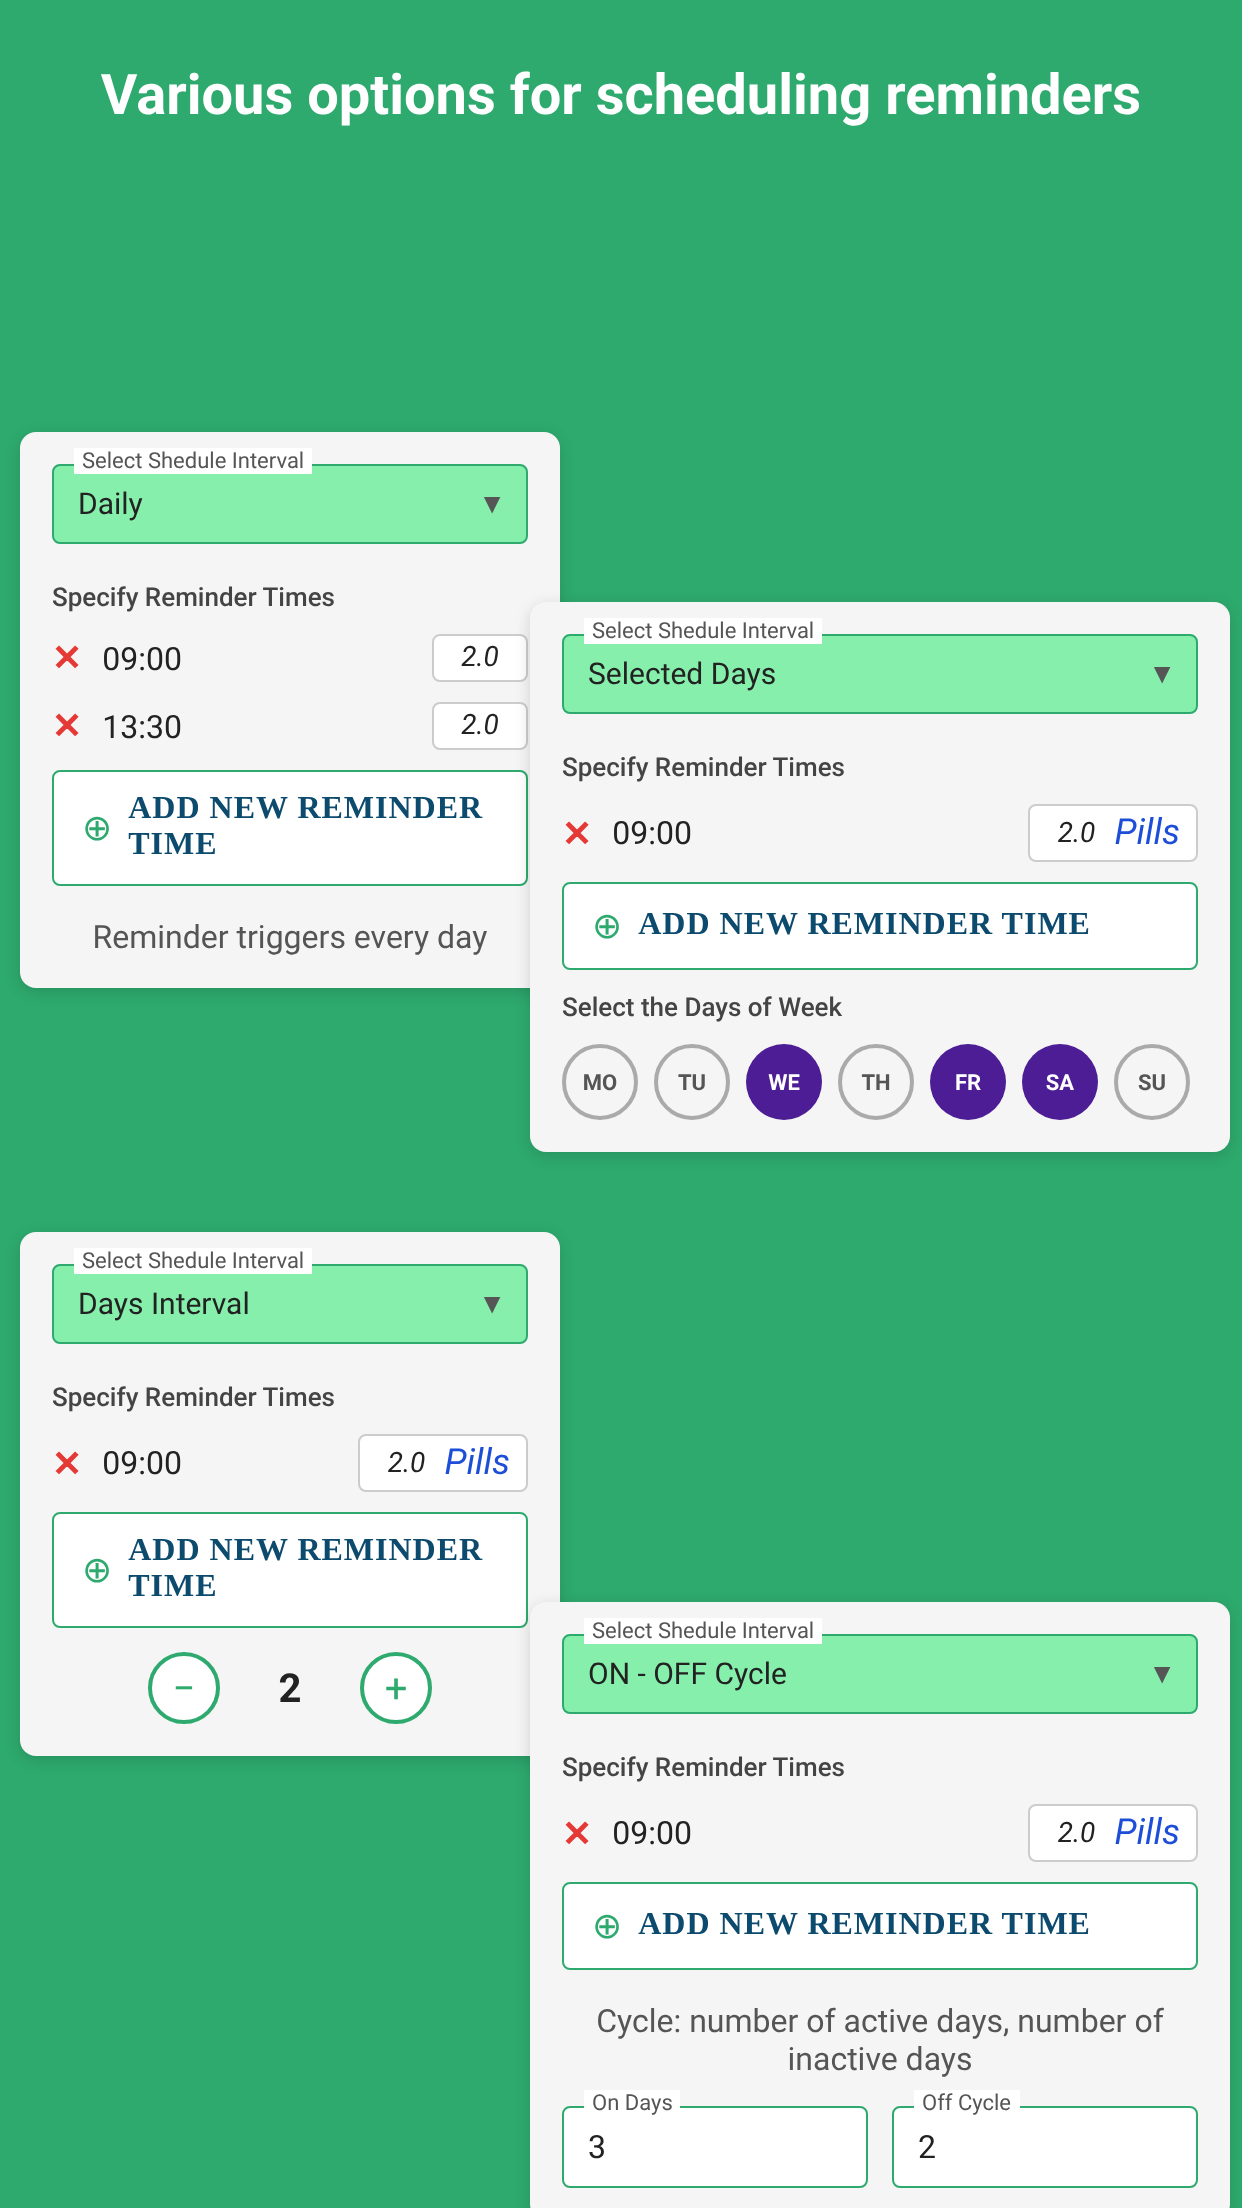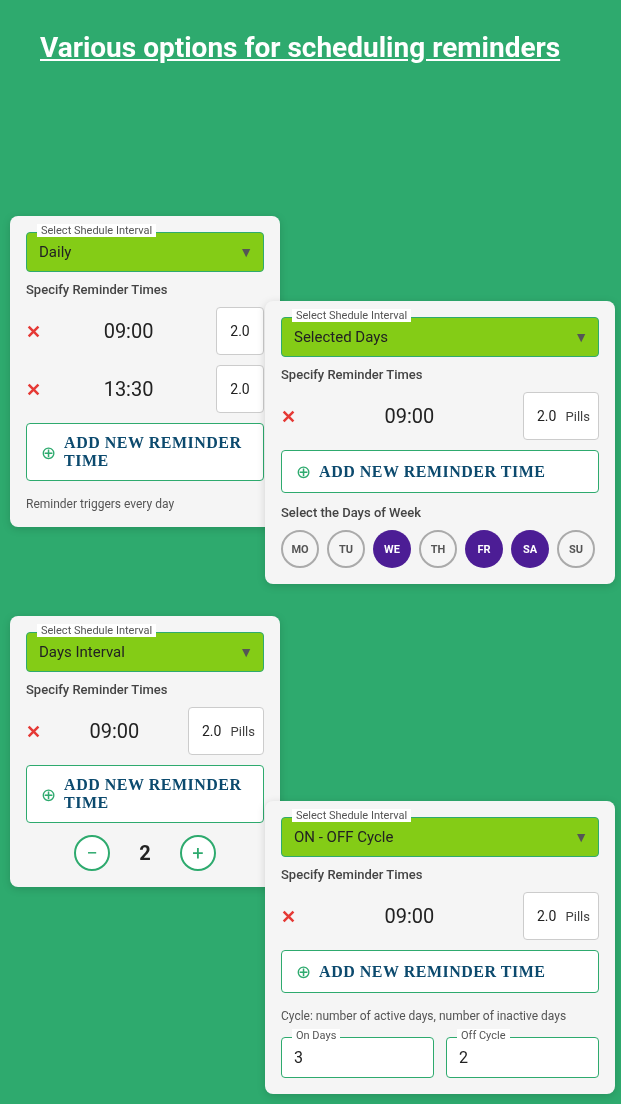--- a/index.html
+++ b/index.html
@@ -9,23 +9,23 @@
       width: 621px;
       min-height: 1104px;
       position: relative;
       overflow-x: hidden;
     }
 
     .page-title {
       color: white;
       font-size: 28px;
       font-weight: bold;
+      text-align: center;
       padding: 30px 40px 20px;
       line-height: 1.3;
-      text-decoration: underline;
     }
 
     .cards-container {
       padding: 0 20px 30px;
       position: relative;
     }
 
     
     .card {
       background: #f5f5f5;
@@ -33,22 +33,22 @@
       padding: 16px;
       position: absolute;
       box-shadow: 0 2px 8px rgba(0,0,0,0.15);
     }
 
     
     .select-wrapper {
       position: relative;
       border: 1.5px solid #2eaa6e;
       border-radius: 4px;
-      background: #84cc16;
-      margin-bottom: 10px;
+      background: #86efac;
+      margin-bottom: 20px;
     }
 
     .select-label {
       position: absolute;
       top: -9px;
       left: 10px;
       background: white;
       padding: 0 4px;
       font-size: 11px;
       color: #555;
@@ -88,45 +88,45 @@
 
     .remove-btn {
       color: #e53935;
       font-size: 18px;
       cursor: pointer;
       font-weight: bold;
       flex-shrink: 0;
     }
 
     .time-display {
-      font-size: 20px;
+      font-size: 16px;
       color: #222;
       flex: 1;
-      text-align: center;
     }
 
     .pill-input {
       border: 1px solid #ccc;
       border-radius: 4px;
-      padding: 15px 8px;
+      padding: 3px 8px;
       font-size: 14px;
       background: white;
       display: flex;
       align-items: center;
+      font-style: italic;
     }
 
     .pill-input-num {
       width: 30px;
       text-align: center;
       color: #222;
     }
 
     .pill-input-label {
-      color: #404040;
-      font-size: 13px;
+      color: #1d4ed8;
+      font-size: 18px;
       margin-left: 4px;
     }
 
     
     .add-reminder-btn {
       display: flex;
       align-items: center;
       gap: 8px;
       border: 1.5px solid #2eaa6e;
       border-radius: 4px;
@@ -144,23 +144,24 @@
     .add-reminder-text {
       color: #0c4a6e;
       font-size: 16px;
       font-weight: bold;
       letter-spacing: 0.5px;
       font-family: Liberation Serif, serif;
     }
 
     
     .footer-note {
-      font-size: 12px;
+      font-size: 16px;
       color: #555;
       margin-top: 16px;
+      text-align: center;
     }
 
     
     .days-row {
       display: flex;
       gap: 8px;
       flex-wrap: wrap;
       margin-top: 10px;
     }
 

